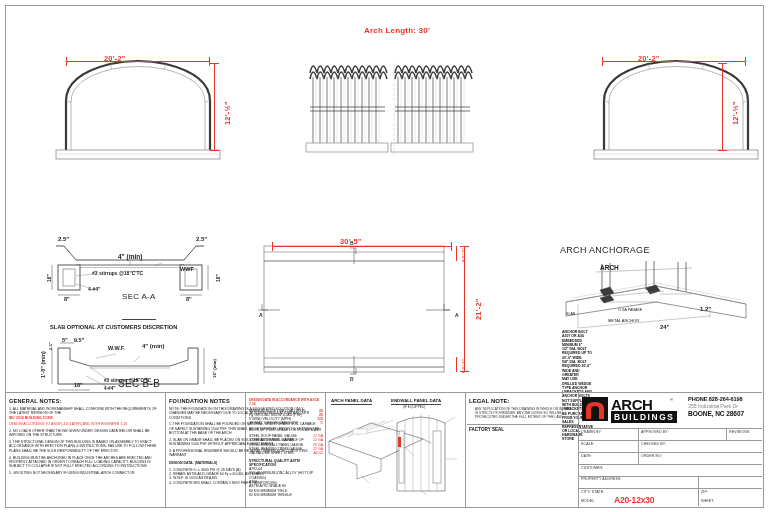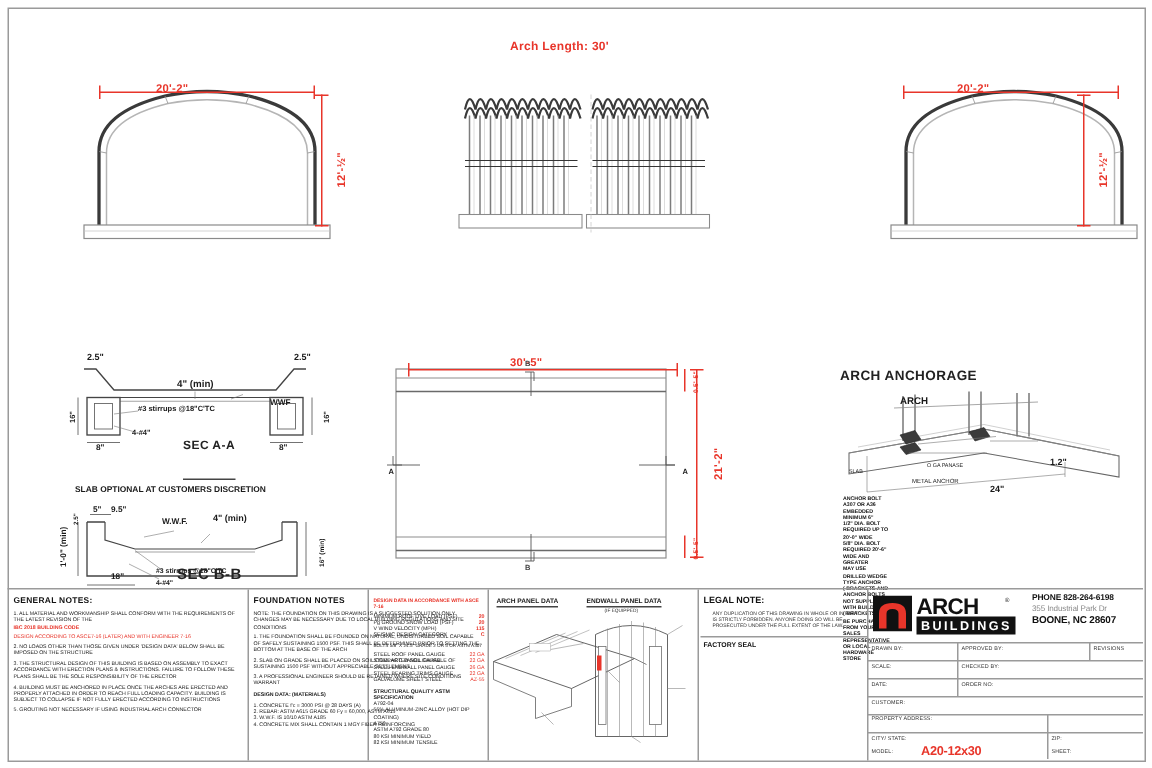--- a/index.html
+++ b/index.html
@@ -15,21 +15,21 @@
 
   
   .border-outer{position:absolute;left:5px;top:5px;width:757px;height:501px;
       border:1px solid #9a9a9a;z-index:1;}
 
   .layer{position:absolute;z-index:2;}
   .dimtxt{position:absolute;font-size:7.5px;font-weight:bold;color:#e8352a;
       white-space:nowrap;letter-spacing:.2px;}
   .dimtxt.v{transform-origin:0 0;}
   .blktxt{position:absolute;font-size:5.2px;color:#1a1a1a;white-space:nowrap;}
-  .ttl{position:absolute;font-size:8px;font-weight:bold;color:#222;
+  .ttl{position:absolute;font-size:8px;font-weight:normal;color:#222;
       white-space:nowrap;letter-spacing:.3px;}
 
   
   .hrule{position:absolute;height:0;border-top:.7px solid #e8352a;}
   .vrule{position:absolute;width:0;border-left:.7px solid #e8352a;}
   .tick{position:absolute;background:#e8352a;}
 
   
   #notes{position:absolute;left:5px;top:392px;width:757px;height:114px;
          border-top:1px solid #9a9a9a;z-index:3;background:transparent;}
@@ -61,21 +61,21 @@
   .legal-h{position:absolute;font-size:6px;font-weight:bold;color:#111;}
   .legal-b{position:absolute;font-size:3.3px;line-height:4px;color:#333;}
 </style>
 </head>
 <body>
 
 <div id="sheet">
 
   <div class="border-outer"></div>
 
-  <div class="dimtxt" style="left:340px;top:26px;font-size:8px;">Arch Length: 30'</div>
+  <div class="dimtxt" style="left:364px;top:26px;font-size:8px;">Arch Length: 30'</div>
 
   <div class="layer">
     <svg width="180" height="110" style="position:absolute;left:48px;top:55px;">
       <path d="M18,95 L18,46 Q18,20 62,9 Q90,3 118,9 Q162,20 162,46 L162,95" fill="none" stroke="#3a3a3a" stroke-width="2.2"></path>
       <path d="M23,95 L23,47 Q23,24 64,14 Q90,9 116,14 Q157,24 157,47 L157,95" fill="none" stroke="#b5b5b5" stroke-width="1"></path>
       <line x1="18" y1="46" x2="23" y2="47" stroke="#888" stroke-width=".5"></line>
       <line x1="62" y1="9" x2="64" y2="14" stroke="#888" stroke-width=".5"></line>
       <line x1="118" y1="9" x2="116" y2="14" stroke="#888" stroke-width=".5"></line>
       <line x1="162" y1="46" x2="157" y2="47" stroke="#888" stroke-width=".5"></line>
       <rect x="8" y="95" width="164" height="9" fill="#fff" stroke="#8a8a8a" stroke-width=".8"></rect>

